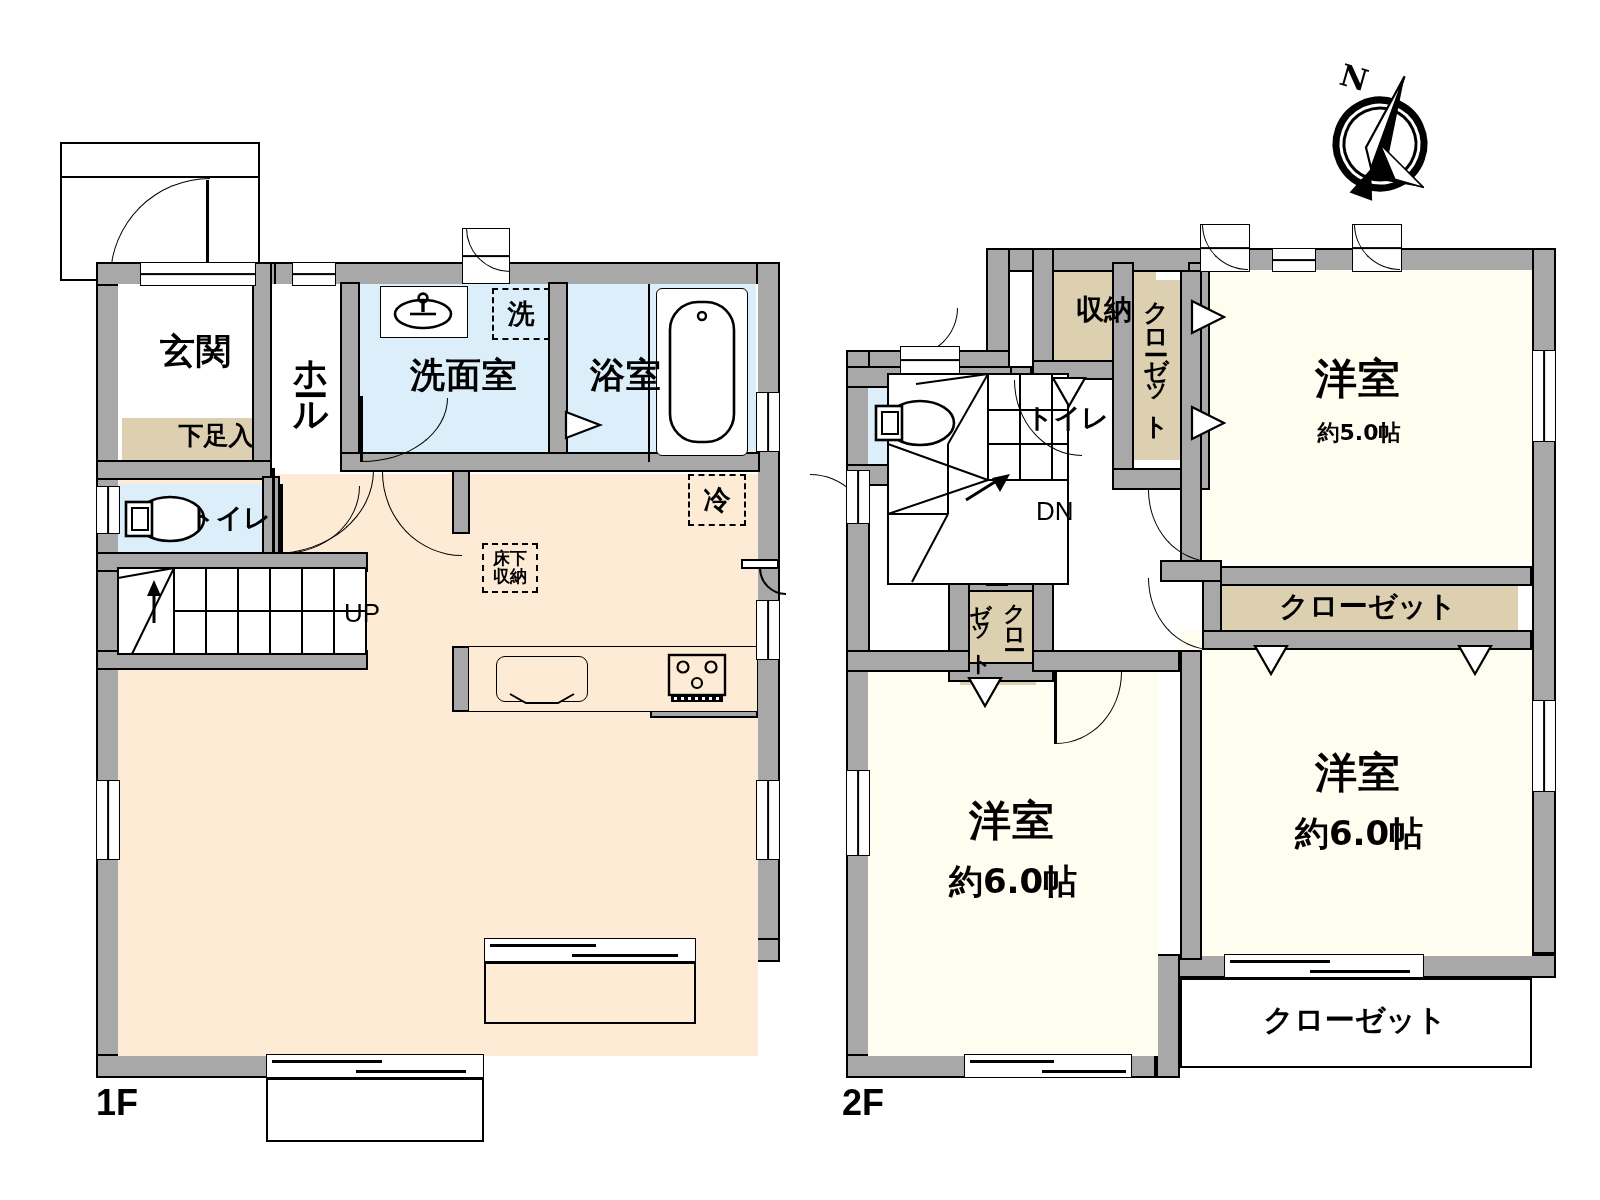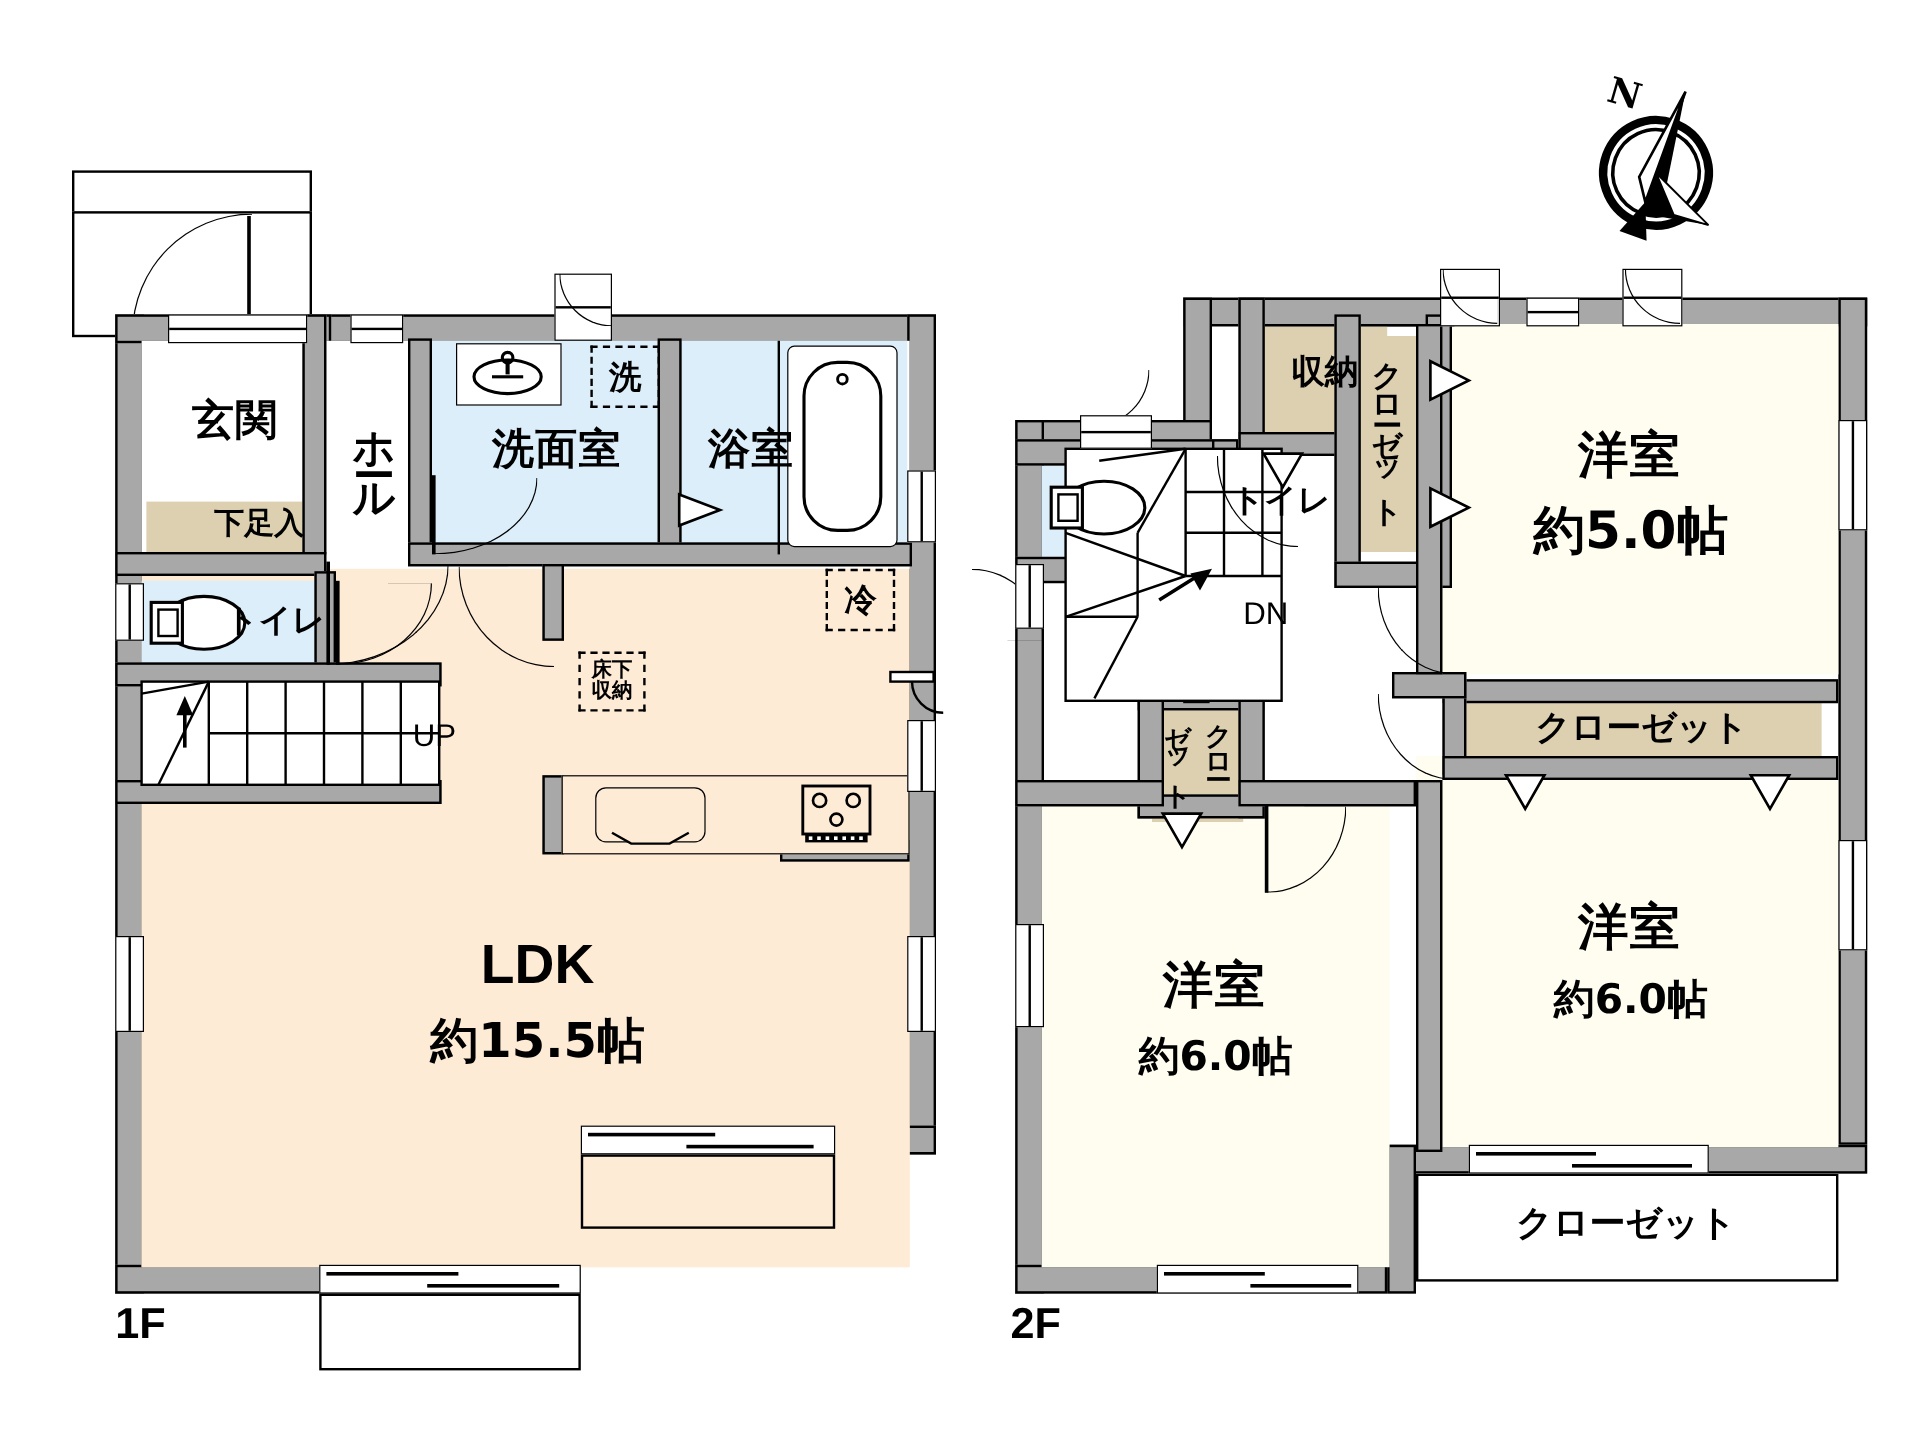--- a/index.html
+++ b/index.html
@@ -249,22 +249,20 @@
       <span class="tiny">床下</span>
       <span class="tiny">収納</span>
     </div>
 
     <div class="lbl rname" style="left:146px;top:334px;width:100px;">玄関</div>
     <div class="lbl-v rname" style="left:292px;top:336px;height:100px;">ホール</div>
     <div class="lbl" style="left:168px;top:423px;width:96px;font-size:25px;font-weight:700;">下足入</div>
     <div class="lbl small" style="left:188px;top:504px;">トイレ</div>
     <div class="lbl rname" style="left:394px;top:358px;width:140px;">洗面室</div>
     <div class="lbl rname" style="left:578px;top:358px;width:96px;">浴室</div>
-    <div class="lbl" style="left:338px;top:780px;width:220px;font-size:46px;font-weight:700;font-family:'Liberation Sans',sans-serif;">LDK</div>
-    <div class="lbl" style="left:318px;top:848px;width:260px;font-size:40px;font-weight:700;">約15.5帖</div>
 
     <div class="lbl floorlbl" style="left:96px;top:1085px;">1F</div>
   </div>
 
   <div style="position:absolute;left:800px;top:0;width:800px;height:1200px;">
 
     <div class="wall" style="left:186px;top:248px;width:570px;height:24px;"></div>
     <div class="wall" style="left:186px;top:248px;width:24px;height:150px;"></div>
     <div class="wall" style="left:46px;top:350px;width:164px;height:24px;"></div>
     <div class="wall" style="left:46px;top:350px;width:24px;height:728px;"></div>
@@ -415,21 +413,21 @@
     <div class="sl2" style="left:510px;top:970px;width:100px;"></div>
 
     <div class="lbl small" style="left:226px;top:404px;">トイレ</div>
     <div class="lbl" style="left:258px;top:296px;width:92px;font-size:28px;font-weight:700;">収納</div>
     <div class="lbl-v" style="left:343px;top:284px;height:170px;font-size:25px;font-weight:700;">クローゼット</div>
     <div class="lbl-v" style="left:203px;top:588px;height:92px;font-size:22px;font-weight:700;">クロー</div>
     <div class="lbl-v" style="left:169px;top:588px;height:92px;font-size:22px;font-weight:700;">ゼット</div>
     <div class="lbl" style="left:448px;top:592px;width:240px;font-size:29px;font-weight:700;">クローゼット</div>
 
     <div class="lbl rname" style="left:468px;top:358px;width:180px;font-size:42px;">洋室</div>
-    <div class="lbl" style="left:454px;top:422px;width:210px;font-size:43px;font-weight:700;">約5.0帖</div>
+    <div class="lbl" style="left:454px;top:422px;width:210px;font-size:22px;font-weight:700;">約5.0帖</div>
 
     <div class="lbl rname" style="left:468px;top:752px;width:180px;font-size:42px;">洋室</div>
     <div class="lbl" style="left:454px;top:816px;width:210px;font-size:34px;font-weight:700;">約6.0帖</div>
 
     <div class="lbl rname" style="left:122px;top:800px;width:180px;font-size:42px;">洋室</div>
     <div class="lbl" style="left:108px;top:864px;width:210px;font-size:34px;font-weight:700;">約6.0帖</div>
 
     <div class="lbl floorlbl" style="left:42px;top:1085px;">2F</div>
   </div>
 

